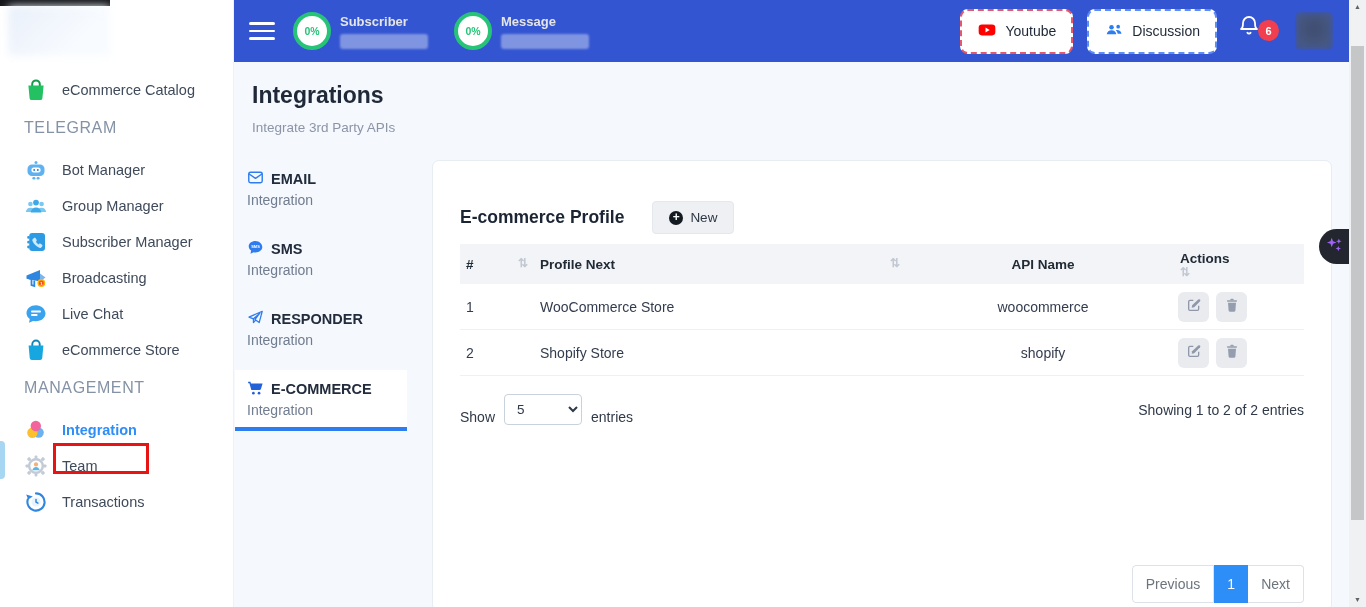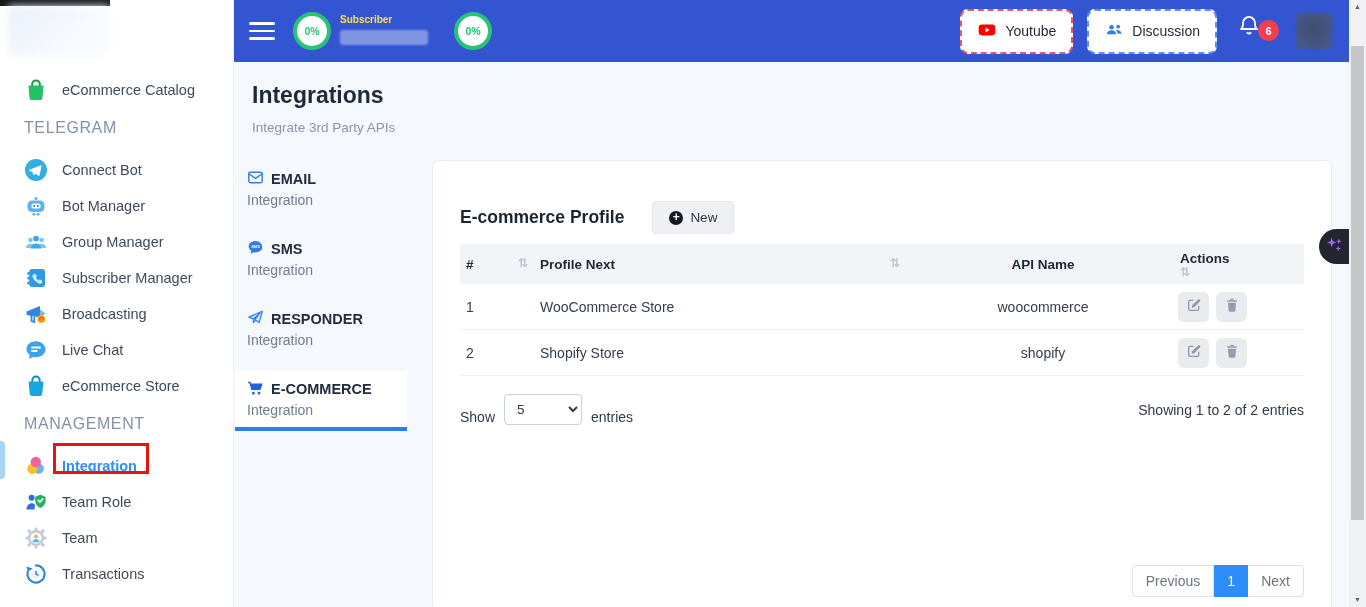--- a/index.html
+++ b/index.html
@@ -18,21 +18,21 @@
   .side-item.active-link { color:#2e8ef7; font-weight:bold; }
   .active-bar { position:absolute; left:0; top:441px; width:5px; height:38px; background:#a7d6f3; border-radius:0 4px 4px 0; }
   .annotation-box { position:absolute; left:53px; top:443px; width:96px; height:31px; border:3px solid #e81414; z-index:9; pointer-events:none; }
 
   
   .topbar { position:absolute; left:233px; top:0; width:1116px; height:62px; background:#3355d1; display:flex; align-items:center; padding:0 16px; }
   .hamburger { width:26px; height:18px; display:flex; flex-direction:column; justify-content:space-between; cursor:pointer; margin-right:18px; }
   .hamburger span { display:block; height:2.6px; background:#fff; border-radius:2px; }
   .stat { display:flex; align-items:flex-start; gap:9px; margin-right:26px; }
   .ring { width:38px; height:38px; border-radius:50%; border:4px solid #27c478; background:#fff; display:flex; align-items:center; justify-content:center; font-size:10.5px; font-weight:bold; color:#27c478; }
-  .stat-label { color:#fde047; font-weight:bold; font-size:10px; padding-top:2px; }
+  .stat-label { color:#e5e5e5; font-weight:bold; font-size:13px; padding-top:2px; }
   .stat-blur { width:88px; height:15px; margin-top:5px; background:rgba(255,255,255,.38); border-radius:3px; filter:blur(1px); }
   .top-right { margin-left:auto; display:flex; align-items:center; gap:14px; }
   .pill-btn { display:flex; align-items:center; gap:8px; background:#fff; border-radius:8px; padding:9px 15px; font-size:14px; color:#1d2736; cursor:pointer; }
   .pill-btn svg { width:20px; height:20px; }
   .btn-youtube { border:2px dashed #e5586a; }
   .btn-discussion { border:2px dashed #5b8df5; }
   .bell-wrap { position:relative; width:30px; height:34px; margin-left:6px; cursor:pointer; }
   .bell-wrap svg { width:24px; height:24px; }
   .badge { position:absolute; right:-12px; top:6px; min-width:21px; height:21px; border-radius:50%; background:#f23f4f; color:#fff; font-size:11px; font-weight:bold; display:flex; align-items:center; justify-content:center; }
   .avatar { width:38px; height:38px; border-radius:5px; overflow:hidden; margin-left:14px; cursor:pointer; }
@@ -70,21 +70,21 @@
   .cell-profile { flex:1; padding-left:4px; }
   .cell-actions { width:126px; display:flex; gap:7px; }
   .act-btn { width:31px; height:30px; border-radius:6px; background:#e9ebef; border:none; display:flex; align-items:center; justify-content:center; cursor:pointer; }
   .act-btn svg { width:16px; height:16px; }
 
   .tbl-footer { display:flex; align-items:center; margin-top:18px; font-size:14px; color:#2f3948; }
   .show-group { display:flex; align-items:flex-end; gap:9px; }
   .page-size { width:78px; height:31px; border:1px solid #c9d2dc; border-radius:4px; font-size:13.5px; color:#2f3948; padding-left:8px; background:#fff; font-family:"Liberation Sans",sans-serif; }
   .showing-text { margin-left:auto; }
   .pagination { position:absolute; right:27px; top:404px; display:flex; }
-  .page-btn { height:32px; display:flex; align-items:center; justify-content:center; border:1px solid #dde2e8; background:#fff; color:#6c757d; font-size:14px; padding:0 13px; cursor:pointer; font-family:"Liberation Sans",sans-serif; }
+  .page-btn { height:38px; display:flex; align-items:center; justify-content:center; border:1px solid #dde2e8; background:#fff; color:#6c757d; font-size:14px; padding:0 13px; cursor:pointer; font-family:"Liberation Sans",sans-serif; }
   .page-btn.prev { border-radius:4px 0 0 4px; }
   .page-btn.next { border-radius:0 4px 4px 0; border-left:none; }
   .page-btn.current { background:#2e8ef7; border-color:#2e8ef7; color:#fff; width:34px; padding:0; }
 
   
   .ai-fab { position:absolute; right:17px; top:229px; width:30px; height:35px; background:#23262e; border-radius:18px 0 0 18px; display:flex; align-items:center; justify-content:center; cursor:pointer; z-index:20; }
   .ai-fab svg { width:19px; height:19px; }
 
   
   .scrollbar { position:absolute; right:0; top:0; width:17px; height:607px; background:#f0f1f2; z-index:30; }
@@ -111,29 +111,20 @@
             </svg>
         </span>
         <span>eCommerce Catalog</span>
       </div>
 
       <div class="side-heading">TELEGRAM</div>
 
       <div class="side-item">
         <span class="sicon">
           <svg viewBox="0 0 24 24">
-              <circle cx="12" cy="12" r="11" fill="#33aee2"></circle>
-              <path d="M5.3 11.7l11.3-4.3c.6-.25 1.1.1.9.95l-1.95 9c-.15.65-.6.8-1.15.5l-3-2.2-1.4 1.4c-.3.3-.6.25-.75-.2l-.8-2.8-3-.95c-.65-.2-.65-1 .1-1.4z" fill="#fff"></path>
-            </svg>
-        </span>
-        <span>Connect Bot</span>
-      </div>
-      <div class="side-item">
-        <span class="sicon">
-          <svg viewBox="0 0 24 24">
               <circle cx="12" cy="4.6" r="1.5" fill="#5fb2ef"></circle>
               <rect x="3.5" y="6.5" width="17" height="11.5" rx="4.5" fill="#5fb2ef"></rect>
               <rect x="7.4" y="9.6" width="9.2" height="5" rx="2.5" fill="#fff"></rect>
               <circle cx="10.2" cy="12.1" r="1" fill="#2d7fd6"></circle>
               <circle cx="13.8" cy="12.1" r="1" fill="#2d7fd6"></circle>
               <rect x="8.4" y="19" width="3" height="2.4" rx="1.2" fill="#5fb2ef"></rect>
               <rect x="12.6" y="19" width="3" height="2.4" rx="1.2" fill="#5fb2ef"></rect>
             </svg>
         </span>
         <span>Bot Manager</span>
@@ -200,31 +191,20 @@
 
       <div class="side-item active-link">
         <span class="sicon">
           <svg viewBox="0 0 24 24">
               <circle cx="14.6" cy="14.6" r="5.2" fill="#6cb1f0"></circle>
               <circle cx="8.4" cy="14.8" r="5.2" fill="#fcc02e"></circle>
               <circle cx="11.8" cy="8" r="5.2" fill="#f2659c"></circle>
             </svg>
         </span>
         <span>Integration</span>
-      </div>
-      <div class="side-item">
-        <span class="sicon">
-          <svg viewBox="0 0 24 24">
-              <circle cx="7.6" cy="7.8" r="3" fill="#2f6fd6"></circle>
-              <path d="M2.4 19.4c.5-4 2.6-6.2 5.2-6.2 1.4 0 2.7.65 3.6 1.85-.5 1.2-.7 2.7-.55 4.35z" fill="#2f6fd6"></path>
-              <path d="M16.4 4.8l5.2 1.9v3.9c0 3.7-2.2 6.3-5.2 7.4-3-1.1-5.2-3.7-5.2-7.4V6.7z" fill="#27b05c"></path>
-              <path d="M14.3 10.4l1.6 1.6 2.9-3.1" stroke="#fff" stroke-width="1.6" fill="none" stroke-linecap="round"></path>
-            </svg>
-        </span>
-        <span>Team Role</span>
       </div>
       <div class="side-item">
         <span class="sicon">
           <svg viewBox="0 0 24 24">
               <g fill="#c3cbd6">
                 <circle cx="12" cy="12" r="8"></circle>
                 <rect x="10.6" y="1.5" width="2.8" height="4" rx="1"></rect>
                 <rect x="10.6" y="18.5" width="2.8" height="4" rx="1"></rect>
                 <rect x="1.5" y="10.6" width="4" height="2.8" rx="1"></rect>
                 <rect x="18.5" y="10.6" width="4" height="2.8" rx="1"></rect>
@@ -272,20 +252,24 @@
       <div>
         <div class="stat-label">Subscriber</div>
         <div class="stat-blur"></div>
       </div>
     </div>
 
     <div class="stat">
       <div class="ring">
           <span>0%</span>
         </div>
+      <div>
+        <div class="stat-label">Message</div>
+        <div class="stat-blur"></div>
+      </div>
     </div>
 
     <div class="top-right">
       <div class="pill-btn btn-youtube">
         <span>
           <svg viewBox="0 0 24 24">
               <rect x="2" y="5.5" width="20" height="13" rx="4" fill="#ff0000"></rect>
               <path d="M10.2 9l5 3-5 3z" fill="#fff"></path>
             </svg>
         </span>

